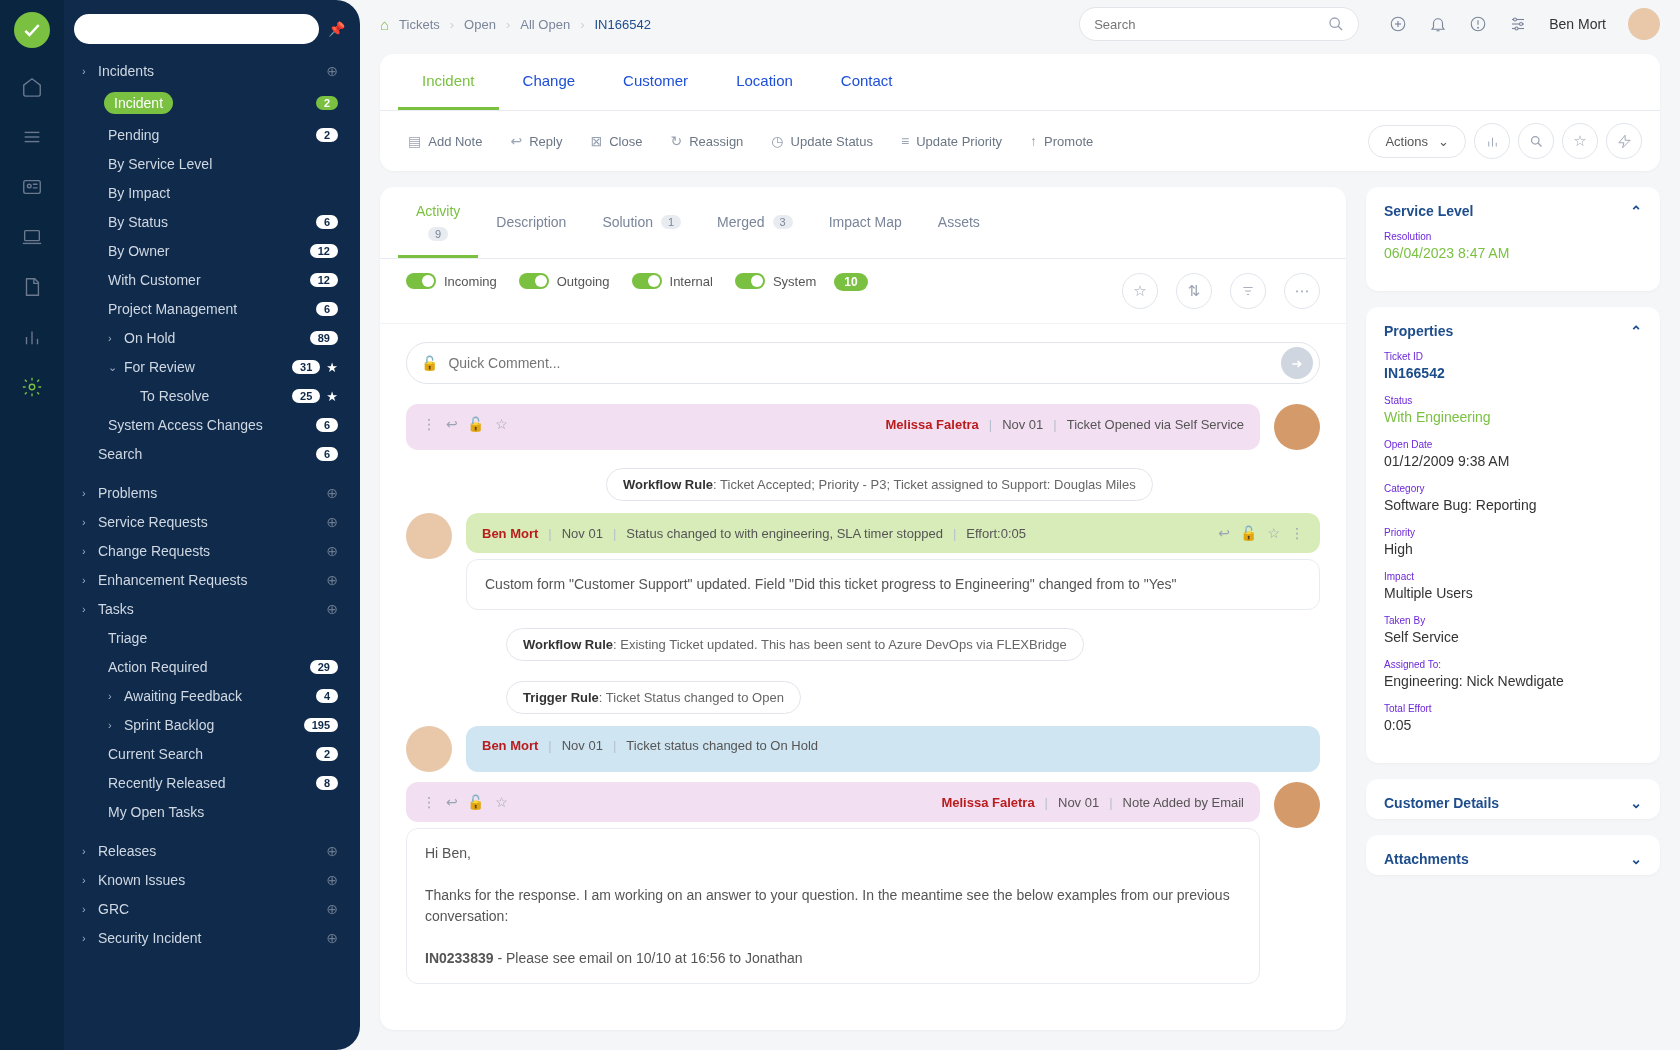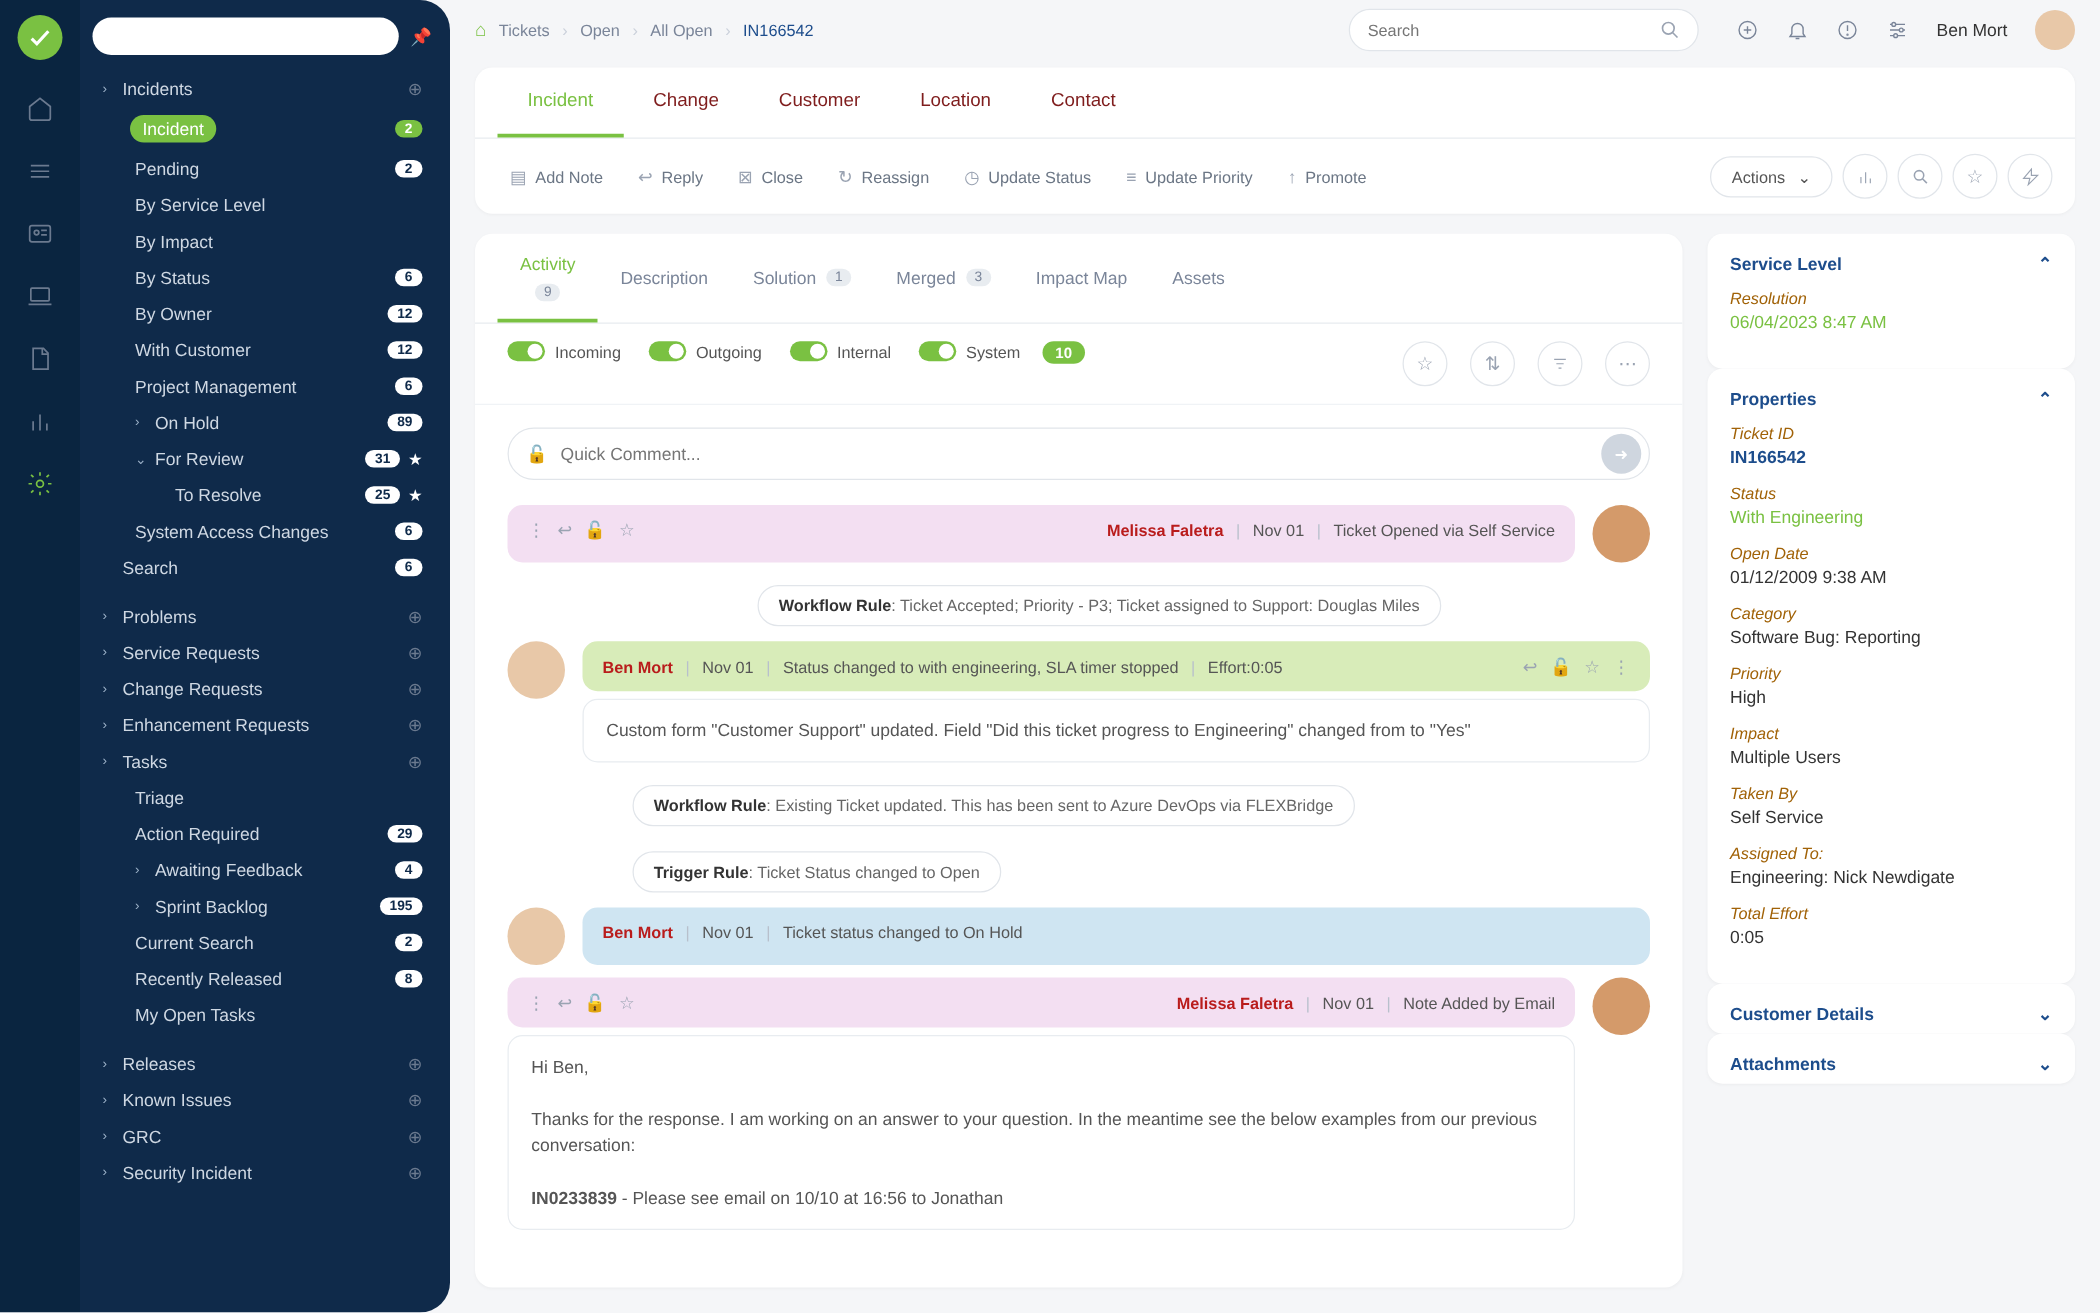--- a/index.html
+++ b/index.html
@@ -34,21 +34,21 @@
 .spacer { flex: 1; }
 .topsearch { width: 280px; height: 34px; background: #fff; border: 1px solid #e1e5ea; border-radius: 17px; display: flex; align-items: center; padding: 0 14px; }
 .topsearch input { flex: 1; border: none; outline: none; font-size: 13px; }
 .topsearch .search-icon { color: #9aa3b2; font-size: 16px; }
 .top-icons { display: flex; align-items: center; gap: 22px; margin-left: 20px; color: #7a8599; }
 .top-icons .ico { cursor: pointer; font-size: 17px; }
 .username { font-size: 14px; color: #333; }
 .avatar-sm { width: 32px; height: 32px; border-radius: 50%; background: #e8c8a8; display: inline-block; }
 .tabs-card { margin: 6px 20px 0 20px; background: #fff; border-radius: 14px; padding: 0; box-shadow: 0 1px 3px rgba(0,0,0,0.04); }
 .entity-tabs { display: flex; border-bottom: 1px solid #e8ecf0; padding: 0 18px; }
-.entity-tab { padding: 18px 24px; font-size: 15px; color: #7f1d1d; cursor: pointer; border-bottom: 3px solid transparent; }
+.entity-tab { padding: 18px 24px; font-size: 15px; color: #1d4ed8; cursor: pointer; border-bottom: 3px solid transparent; }
 .entity-tab.active { color: #7ac142; border-bottom-color: #7ac142; }
 .toolbar { display: flex; align-items: center; gap: 8px; padding: 12px 18px; }
 .tool-btn { display: flex; align-items: center; gap: 7px; padding: 6px 10px; color: #6b7685; font-size: 13px; cursor: pointer; border-radius: 6px; }
 .tool-btn .ic { font-size: 14px; color: #9aa3b2; }
 .actions-dd { border: 1px solid #e1e5ea; border-radius: 18px; padding: 8px 16px; display: flex; align-items: center; gap: 10px; font-size: 13px; color: #555; cursor: pointer; margin-left: 8px; }
 .circ-btn { width: 36px; height: 36px; border: 1px solid #e1e5ea; border-radius: 50%; display: flex; align-items: center; justify-content: center; color: #9aa3b2; cursor: pointer; font-size: 15px; }
 .content-row { display: flex; gap: 20px; padding: 16px 20px 20px 20px; flex: 1; overflow: hidden; }
 .activity-panel { flex: 1; background: #fff; border-radius: 14px; padding: 0; display: flex; flex-direction: column; box-shadow: 0 1px 3px rgba(0,0,0,0.04); overflow: hidden; }
 .act-tabs { display: flex; border-bottom: 1px solid #e8ecf0; padding: 0 18px; }
 .act-tab { padding: 16px 18px 14px 18px; font-size: 14px; color: #7a8599; cursor: pointer; border-bottom: 3px solid transparent; display: flex; align-items: center; gap: 8px; }
@@ -71,25 +71,25 @@
 .card.pink { background: #f3dff2; }
 .card.green { background: #d8ecb9; }
 .card.blue { background: #cfe5f2; }
 .card-head { display: flex; align-items: center; gap: 10px; color: #555; font-size: 13px; }
 .card-head .author { font-weight: 600; color: #b91c1c; }
 .card-head .sep { color: #b8c0cc; }
 .card-actions { display: flex; gap: 10px; color: #9aa3b2; font-size: 14px; }
 .card-body { background: #fff; border: 1px solid #e8ecf0; border-radius: 12px; padding: 14px 18px; margin-top: 6px; color: #555; line-height: 1.5; font-size: 14px; }
 .wf-pill { display: inline-block; background: #fff; border: 1px solid #e1e5ea; border-radius: 18px; padding: 8px 16px; font-size: 13px; color: #666; margin: 8px 0 12px 100px; }
 .wf-pill .lbl { font-weight: 600; color: #333; }
-.props-col { width: 294px; display: flex; flex-direction: column; gap: 0; }
+.props-col { width: 294px; display: flex; flex-direction: column; gap: 16px; }
 .props-card { background: #fff; border-radius: 12px; padding: 16px 18px; box-shadow: 0 1px 3px rgba(0,0,0,0.04); }
 .props-card .title { display: flex; justify-content: space-between; align-items: center; font-size: 14px; font-weight: 600; color: #1d4d8c; margin-bottom: 12px; cursor: pointer; }
 .prop-field { margin-bottom: 14px; }
-.prop-field .lbl { font-size: 13px; color: #a16207; margin-bottom: 3px; font-style: italic; }
+.prop-field .lbl { font-size: 10px; color: #6d28d9; margin-bottom: 3px; }
 .prop-field .val { font-size: 14px; color: #333; }
 .prop-field .val.green { color: #7ac142; font-weight: 500; }
 .prop-field .val.blue { color: #1d4d8c; font-weight: 600; }
 svg { display: block; }
 </style>
 </head>
 <body>
 
 <div class="app">
   <div class="iconbar">

